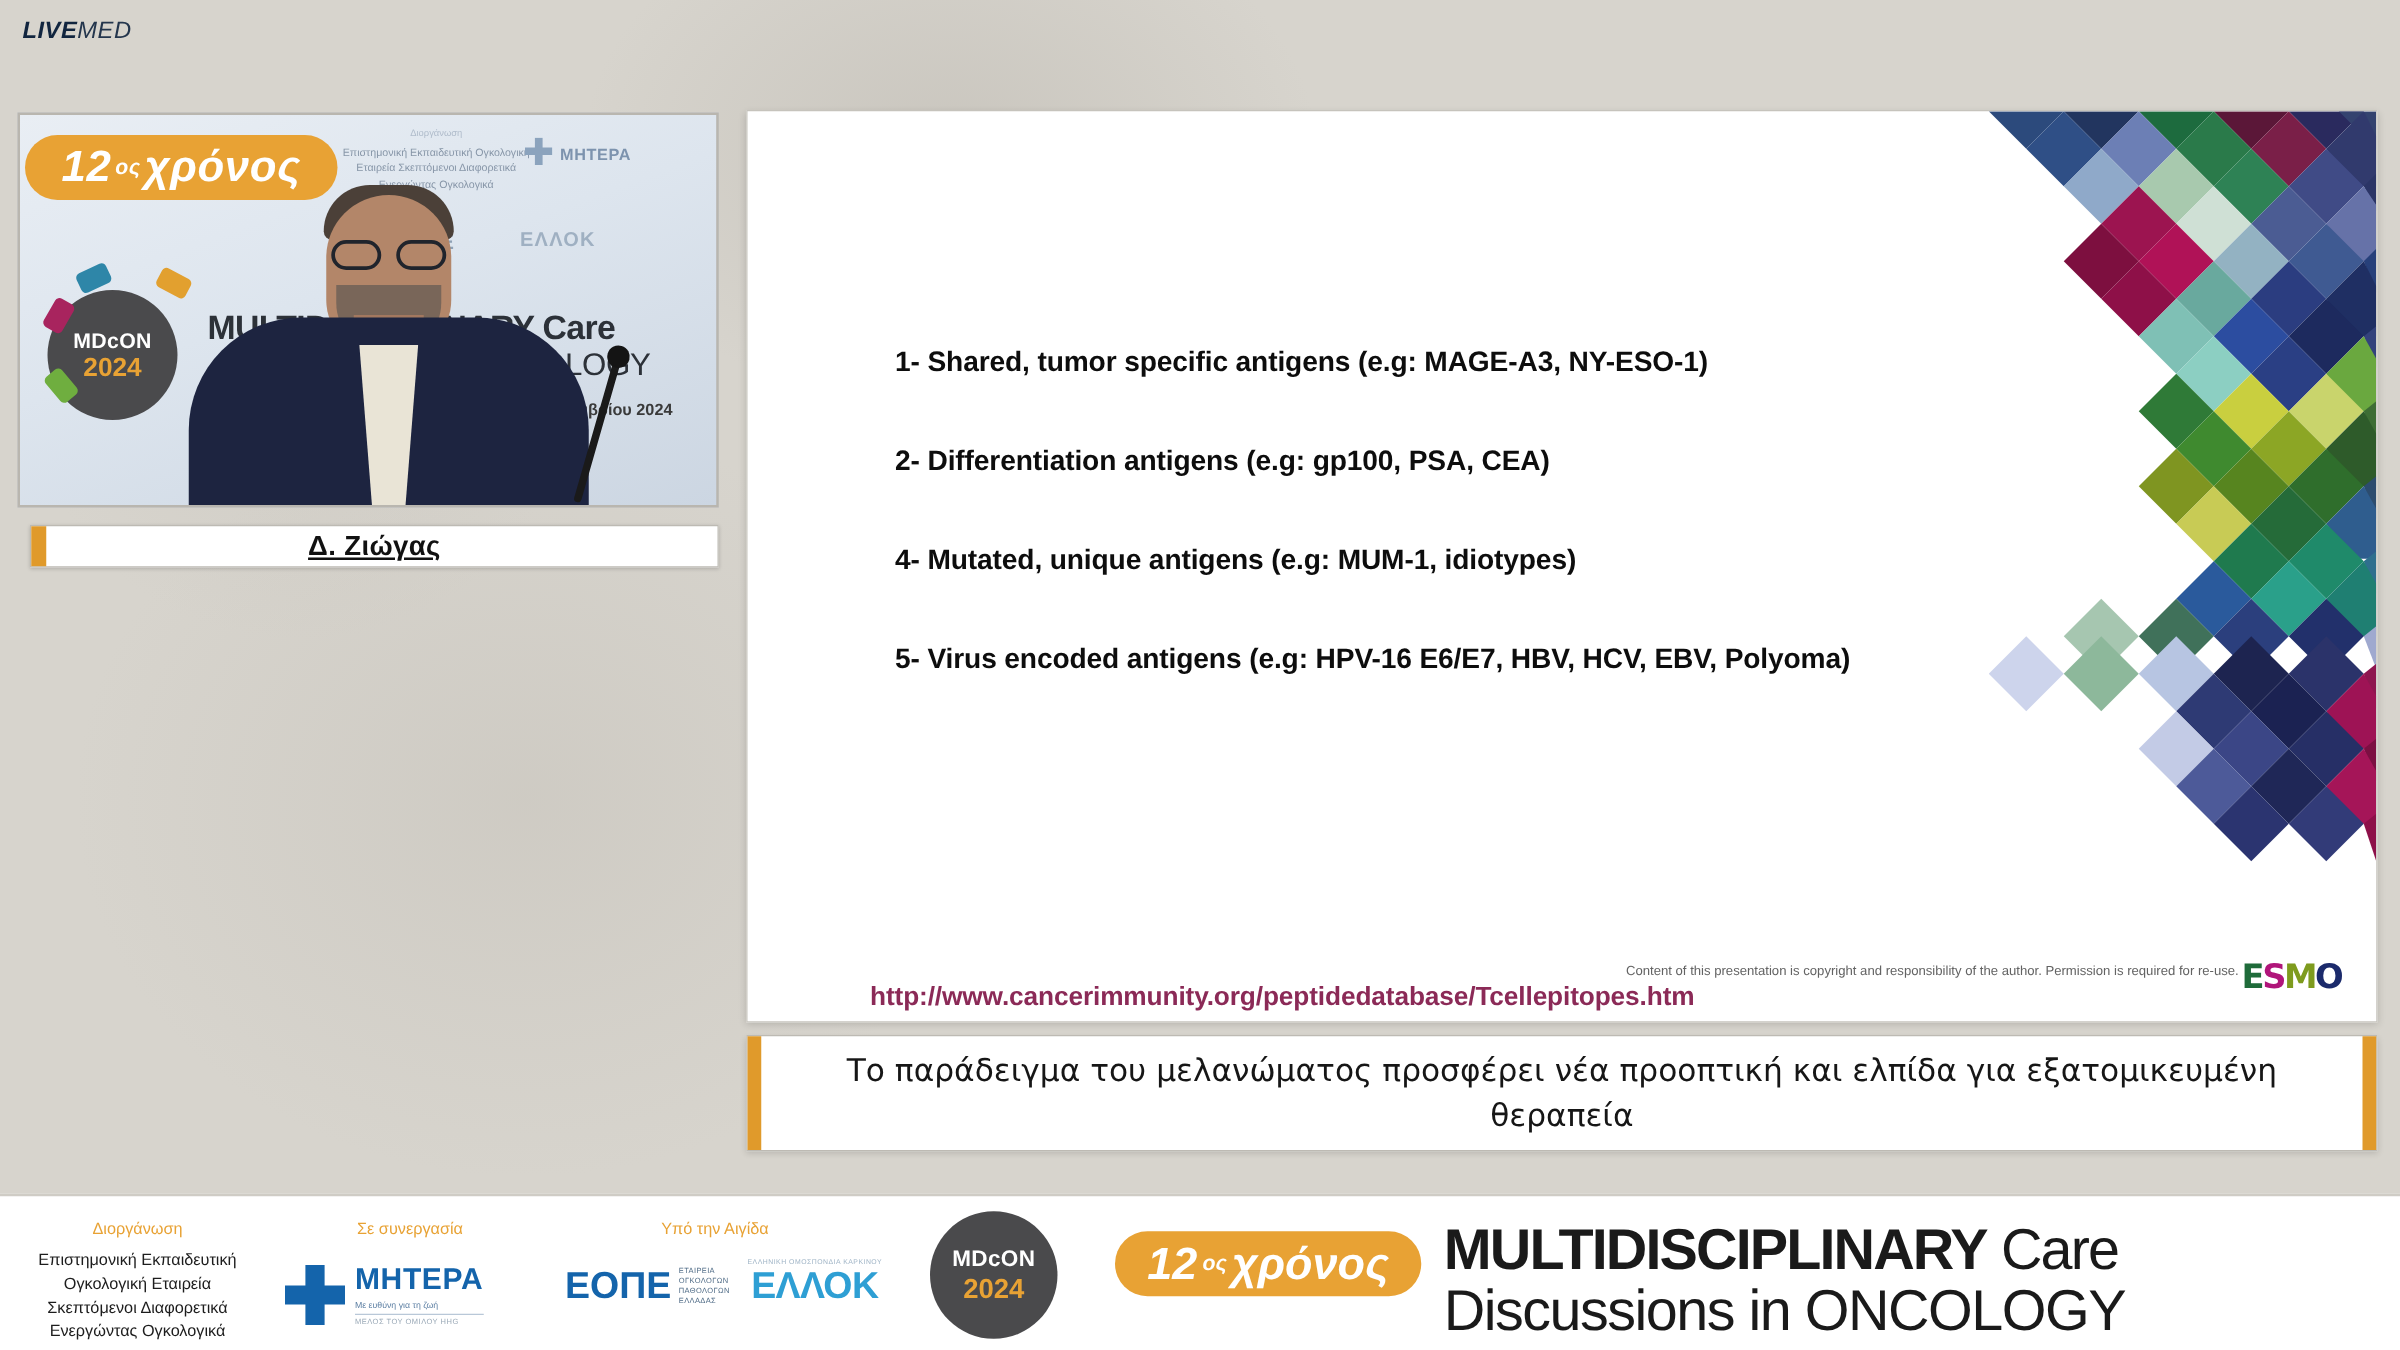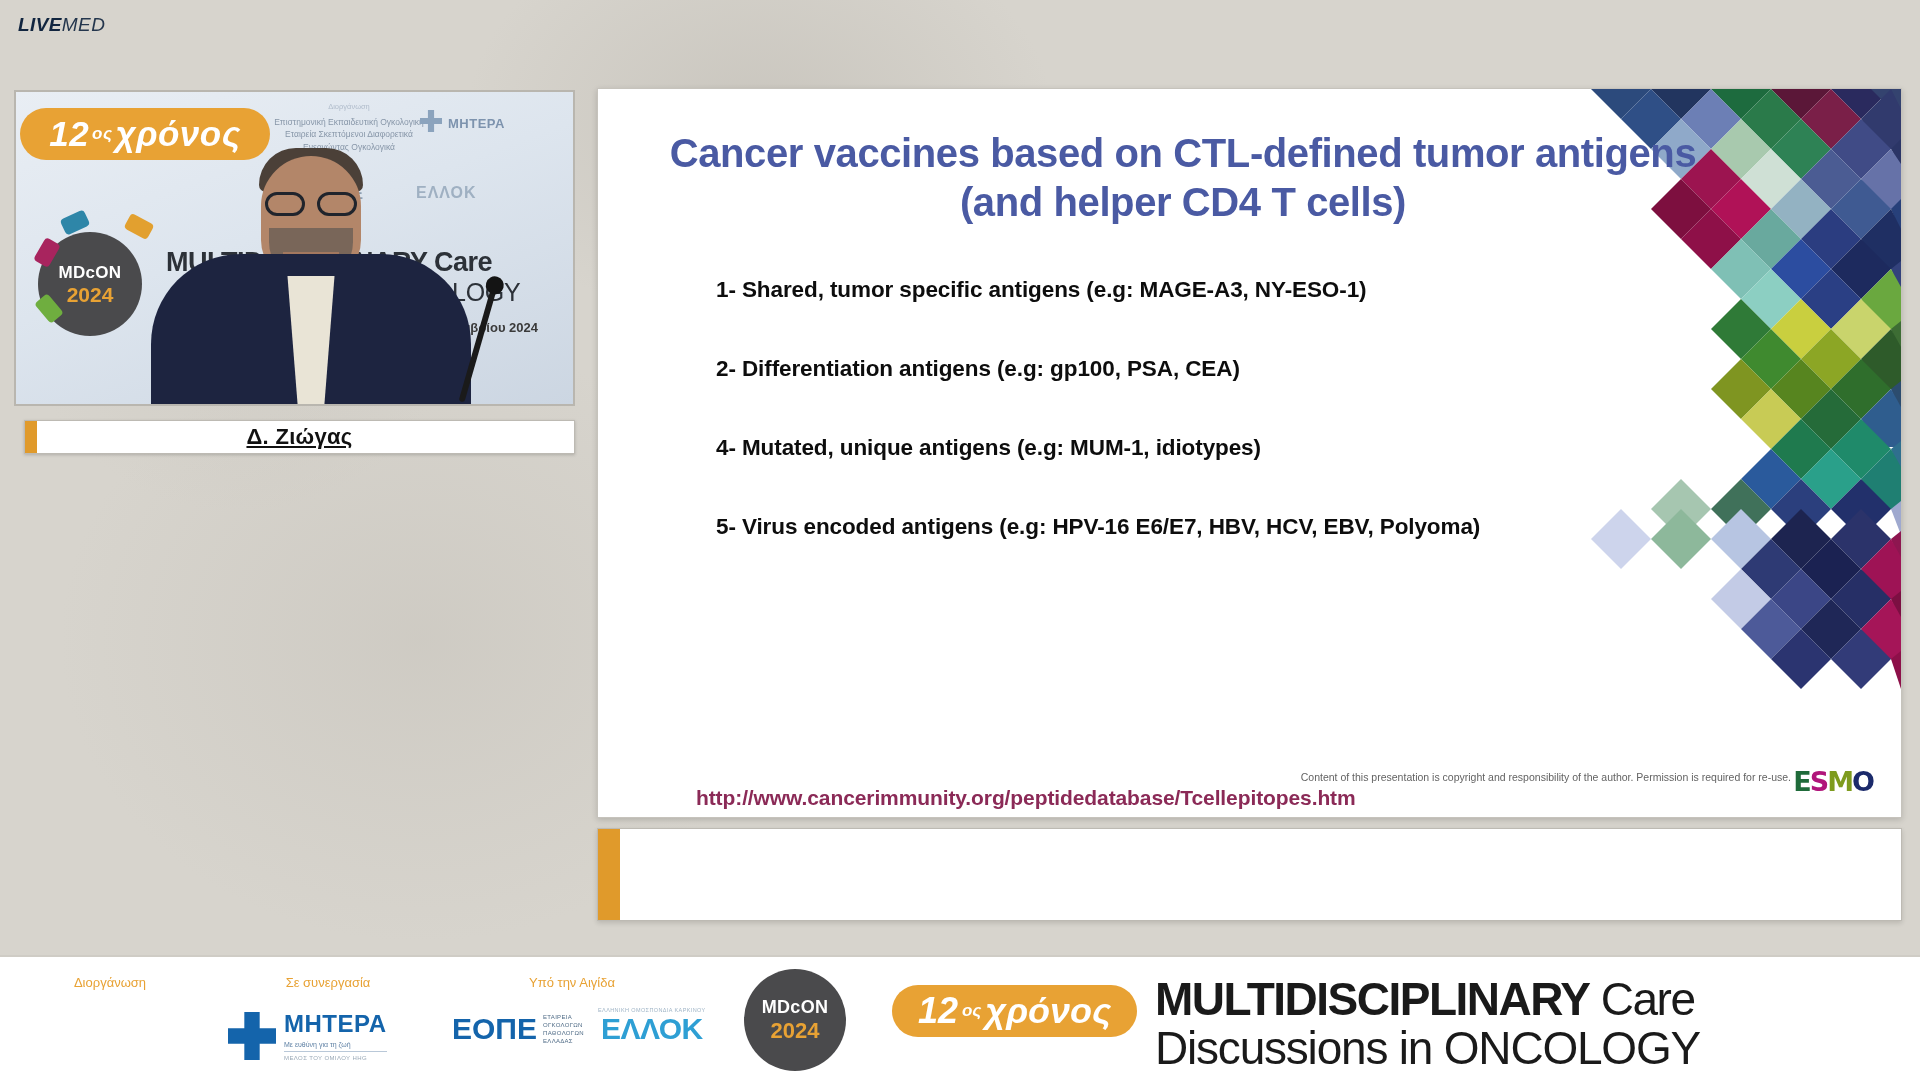--- a/index.html
+++ b/index.html
@@ -434,21 +434,20 @@
       <polygon points="150,540 180,510 210,540 180,570" fill="#4d5a99"></polygon>
       <polygon points="210,540 240,510 270,540 240,570" fill="#1f2757"></polygon>
       <polygon points="270,540 300,510 310,528 310,570 288,570" fill="#a51558"></polygon>
 
       <polygon points="180,570 210,540 240,570 210,600" fill="#2b3470"></polygon>
       <polygon points="240,570 270,540 300,570 270,600" fill="#323b78"></polygon>
       <polygon points="300,570 310,562 310,600" fill="#8d1049"></polygon>
     </g>
   </svg>
 
-  <div class="slide-title">Cancer vaccines based on CTL-defined tumor antigens (and helper CD4 T cells)</div>
 
   <ul class="bullets">
     <li>1- Shared, tumor specific antigens (e.g: MAGE-A3, NY-ESO-1)</li>
     <li>2- Differentiation antigens (e.g: gp100, PSA, CEA)</li>
     <li>4- Mutated, unique antigens (e.g: MUM-1, idiotypes)</li>
     <li>5- Virus encoded antigens (e.g: HPV-16 E6/E7, HBV, HCV, EBV, Polyoma)</li>
   </ul>
 
   <div class="slide-url">http://www.cancerimmunity.org/peptidedatabase/Tcellepitopes.htm</div>
 
@@ -456,26 +455,31 @@
     <span>Content of this </span><b>presentation</b><span> is copyright and responsibility of the author. Permission is required for re-use.</span>
   </div>
 
   <div class="esmo">
     <span class="e">E</span><span class="s">S</span><span class="m">M</span><span class="o">O</span>
   </div>
 </div>
 
 <div class="caption">
   <div class="accent"></div>
+  <div class="ctext">Το παράδειγμα του μελανώματος προσφέρει νέα προοπτική και ελπίδα για εξατομικευμένη θεραπεία</div>
   <div class="accent"></div>
 </div>
 
 <div class="footer">
   <div class="f-col f-org">
     <div class="f-head">Διοργάνωση</div>
+    <div class="f-body" style="white-space:pre-line">Επιστημονική Εκπαιδευτική
+Ογκολογική Εταιρεία
+Σκεπτόμενοι Διαφορετικά
+Ενεργώντας Ογκολογικά</div>
   </div>
 
   <div class="f-col f-coop">
     <div class="f-head">Σε συνεργασία</div>
   </div>
 
   <div class="mhtera-logo">
     <div class="mh-cross"></div>
     <div class="mh-txt">
       <div class="mh-name">ΜΗΤΕΡΑ</div>

